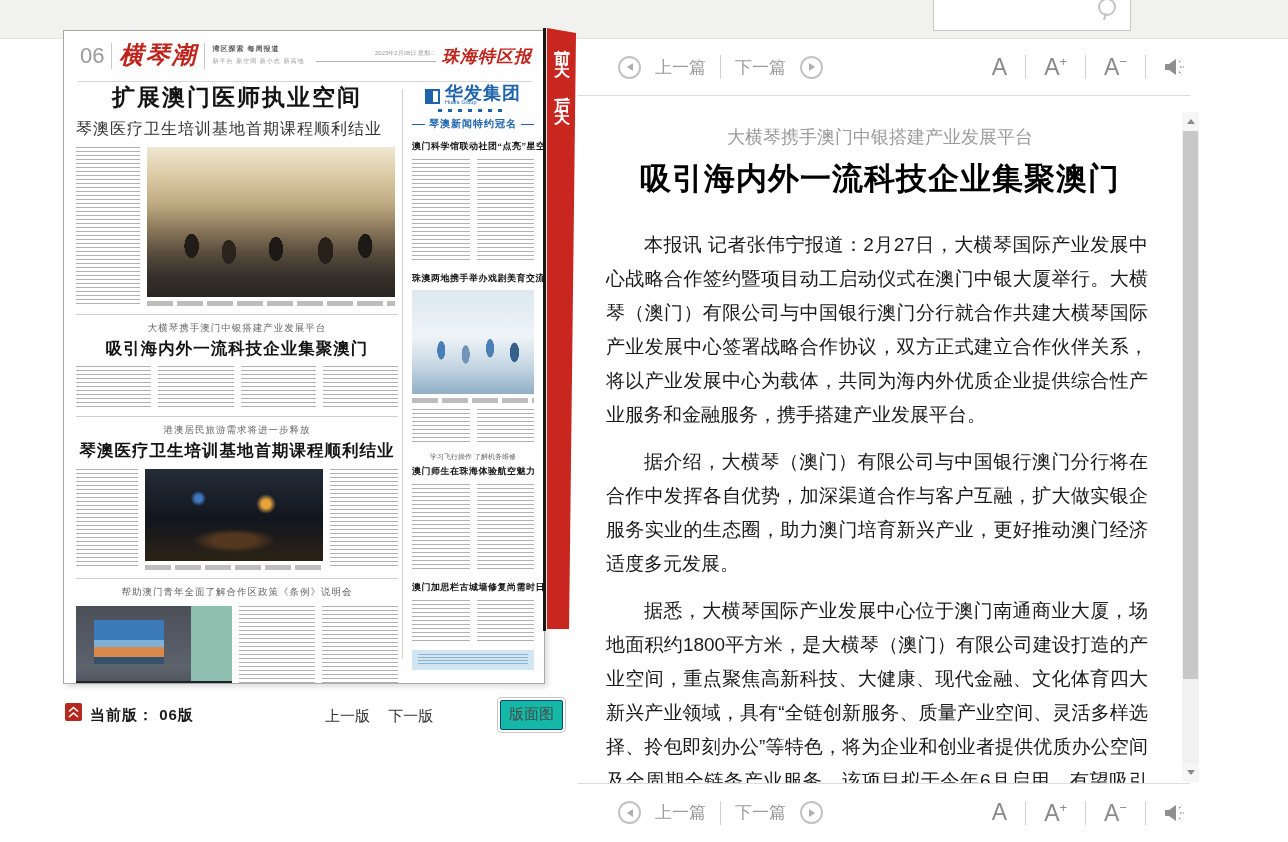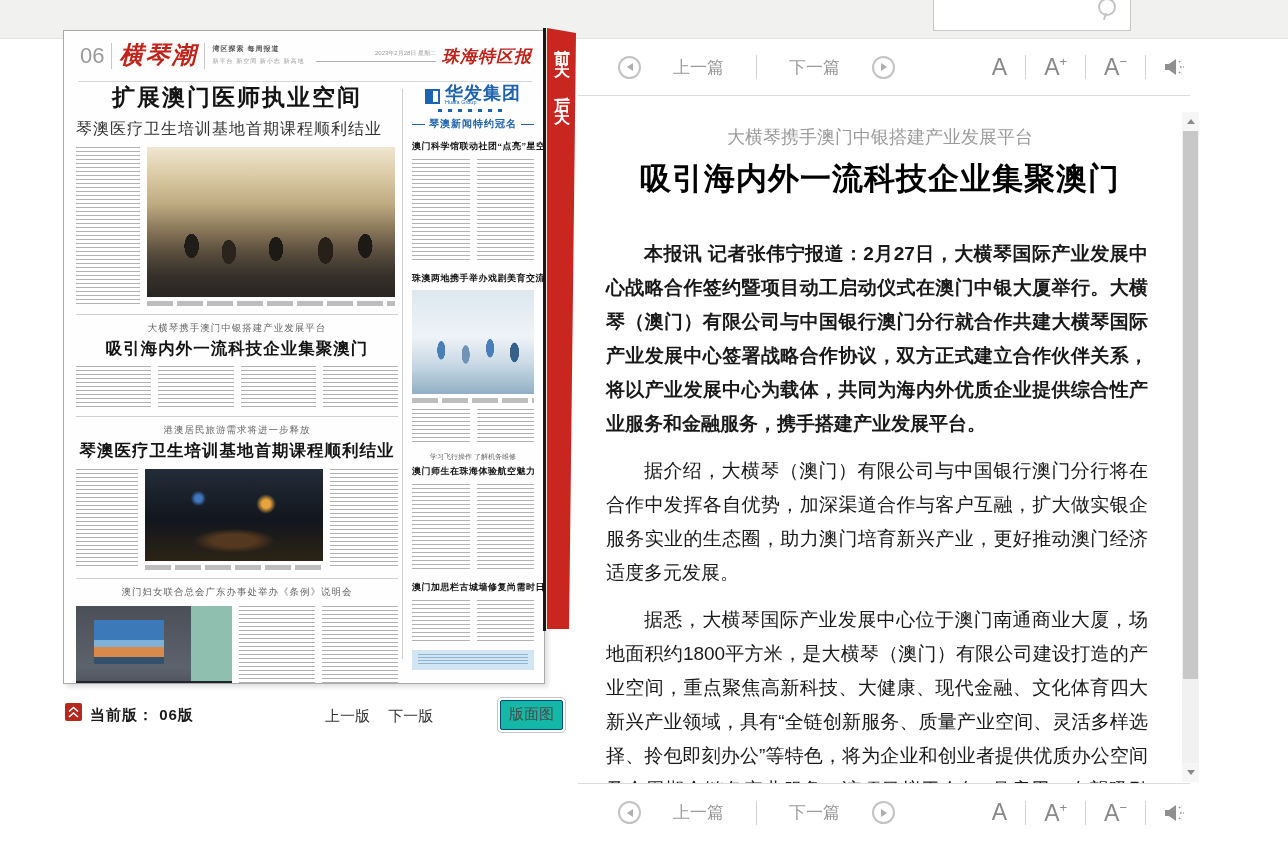--- a/index.html
+++ b/index.html
@@ -96,34 +96,34 @@
   .curlabel{position:absolute;left:90px;top:706px;font-size:15px;font-weight:bold;color:#1a1a1a;letter-spacing:1px;}
   .pagelinks{position:absolute;left:325px;top:707px;font-size:15px;color:#333;}
   .pagelinks span{cursor:pointer;}
   .pagelinks .gap{display:inline-block;width:14px;}
   .mapbtn{position:absolute;left:500px;top:700px;height:28px;padding:0 8px;background:#14b8a6;border:1px solid #0c4a6e;box-shadow:0 0 0 2px #fff,0 0 0 3px #c6c6c6;border-radius:2px;font-size:15px;color:#4a4a4a;line-height:26px;cursor:pointer;}
 
   
   .toolbar{position:absolute;left:578px;width:612px;height:57px;display:flex;align-items:center;justify-content:space-between;padding:0 4px 0 40px;box-sizing:border-box;background:#fff;}
   .toolbar.top{top:39px;border-bottom:1px solid #ddd;}
   .toolbar.bottom{top:783px;border-top:1px solid #ddd;height:58px;}
-  .tgroup{display:flex;align-items:center;gap:32px;}
+  .tgroup{display:flex;align-items:center;gap:14px;}
   .tlabel{font-size:17px;color:#9b9b9b;cursor:pointer;}
   .vdiv{width:1px;height:24px;background:#d2d2d2;}
   .circ{width:19px;height:19px;border:2px solid #c3c3c3;border-radius:50%;display:flex;align-items:center;justify-content:center;cursor:pointer;box-sizing:content-box;}
   .tri-l{width:0;height:0;border-top:4px solid transparent;border-bottom:4px solid transparent;border-right:6px solid #aeaeae;}
   .tri-r{width:0;height:0;border-top:4px solid transparent;border-bottom:4px solid transparent;border-left:6px solid #aeaeae;}
   .fbtn{font-size:23px;color:#8a8a8a;cursor:pointer;line-height:1;}
   .fbtn sup{font-size:13px;}
 
   .artwrap{position:absolute;left:578px;top:96px;width:604px;height:687px;overflow:hidden;background:#fff;}
   .art-kicker{margin-top:28px;text-align:center;font-size:18px;color:#9b9b9b;line-height:26px;}
   .art-title{margin-top:8px;text-align:center;font-size:31px;font-weight:bold;color:#000;line-height:42px;letter-spacing:1px;}
   .artwrap p{margin:13px 34px 0 28px;font-size:19px;line-height:34px;color:#191919;text-indent:2em;text-align:justify;}
-  .artwrap p.first{margin-top:37px;font-weight:bold;}
+  .artwrap p.first{margin-top:28px;}
 
   
   .sbar{position:absolute;left:1182px;top:112px;width:17px;height:670px;background:#f1f1f1;}
   .sbtn{position:absolute;left:0;width:17px;height:19px;background:#f6f6f6;display:flex;align-items:center;justify-content:center;cursor:pointer;}
   .sbtn.up{top:0;}
   .sbtn.down{bottom:0;}
   .tri-u{width:0;height:0;border-left:4px solid transparent;border-right:4px solid transparent;border-bottom:5px solid #8a8a8a;}
   .tri-d{width:0;height:0;border-left:4px solid transparent;border-right:4px solid transparent;border-top:5px solid #8a8a8a;}
   .sthumb{position:absolute;left:1px;top:19px;width:15px;height:548px;background:#c8c8c8;cursor:pointer;}
 </style>
@@ -180,21 +180,21 @@
       <div class="hB">琴澳医疗卫生培训基地首期课程顺利结业</div>
       <div class="row">
         <div class="st" style="width:62px;height:100px;"></div>
         <div>
           <div class="photo3"></div>
           <div class="cap" style="width:178px;"></div>
         </div>
         <div class="st" style="flex:1;height:100px;"></div>
       </div>
       <div class="pdiv"></div>
-      <div class="kick">澳门妇女联合总会广东办事处举办《条例》说明会</div>
+      <div class="kick">帮助澳门青年全面了解合作区政策《条例》说明会</div>
       <div class="row">
         <div class="photo4"></div>
         <div class="st" style="flex:1;height:102px;"></div>
         <div class="st" style="flex:1;height:102px;"></div>
       </div>
     </div>
 
     <div class="pvr"></div>
 
     <div class="pright">

